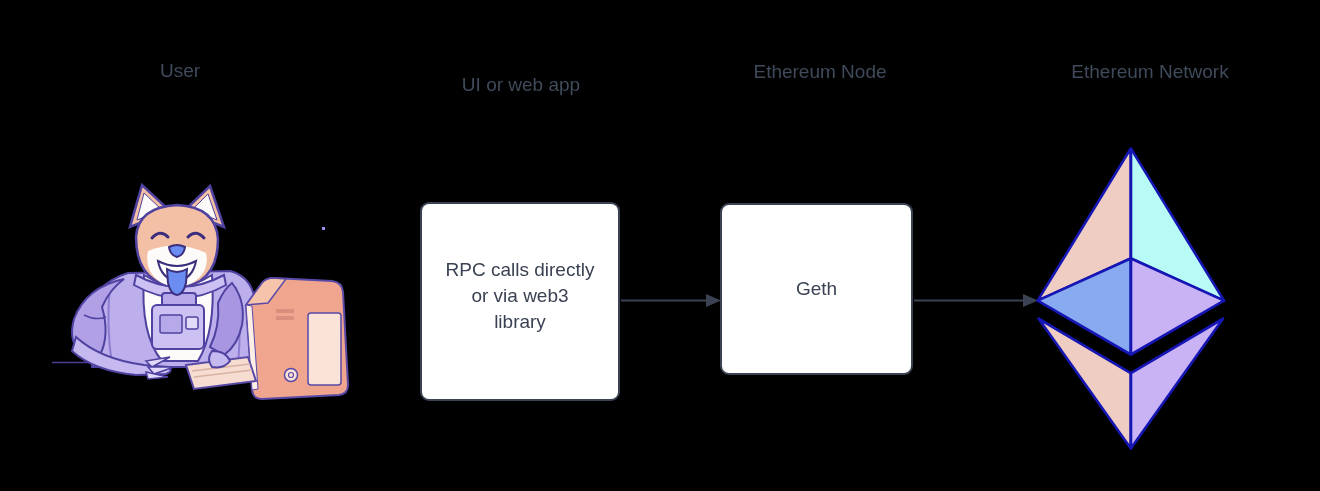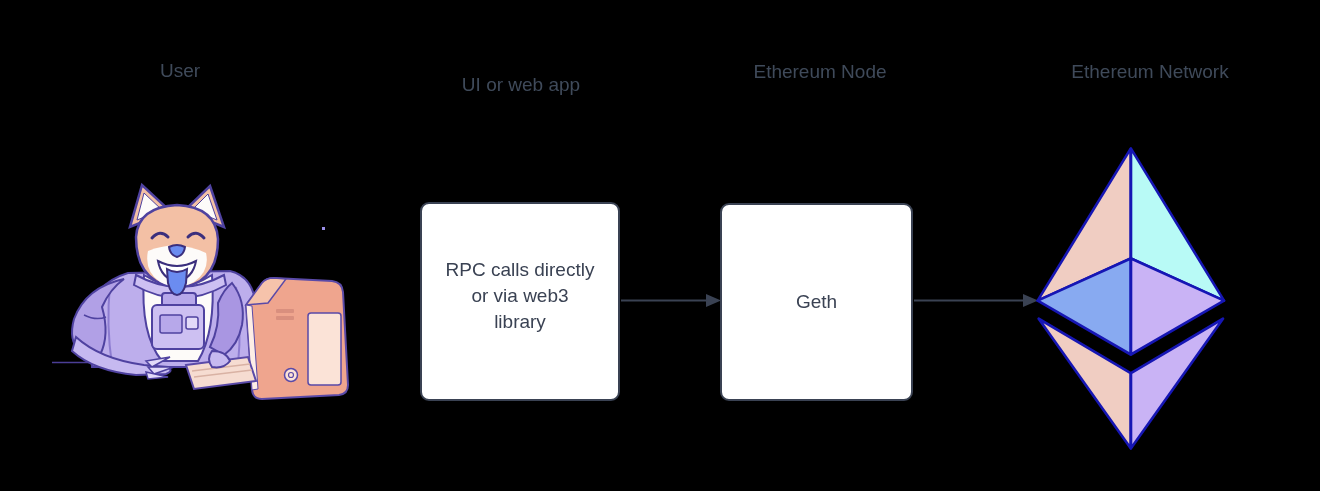--- a/index.html
+++ b/index.html
@@ -22,21 +22,21 @@
     background:var(--box-bg,#fff);
     border:2px solid var(--box-border,#3a4253);
     border-radius:9px;
     display:flex;flex-direction:column;
     align-items:center;justify-content:center;
     text-align:center;
     color:var(--box-text,#3a4253);
     font-size:19px;line-height:26px;font-weight:400;
   }
   #ui-box{left:420px;top:202px;width:200px;height:199px;padding-bottom:12px;}
-  #geth-box{left:720px;top:203px;width:193px;height:198px;}
+  #geth-box{left:720px;top:203px;width:193px;height:172px;}
   .layer{position:absolute;left:0;top:0;pointer-events:none;}
   #eth-logo{position:absolute;left:1036px;top:147px;}
   #doge{position:absolute;left:40px;top:175px;}
 </style>
 </head>
 <body>
 
 <div class="canvas">
 
   <div class="col-label" style="left:180px">User</div>

